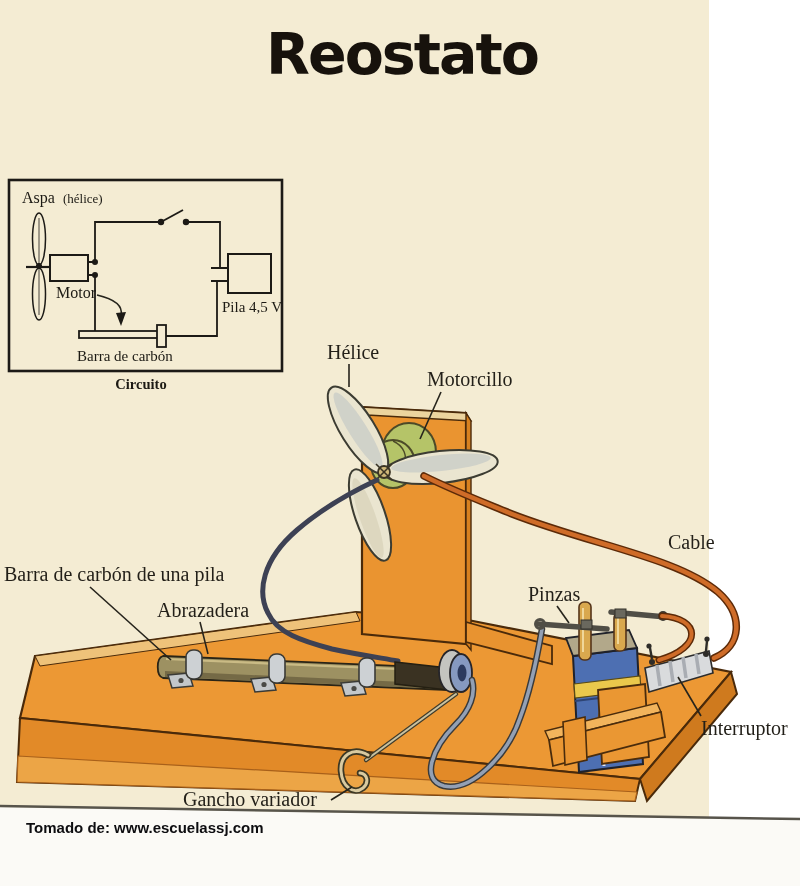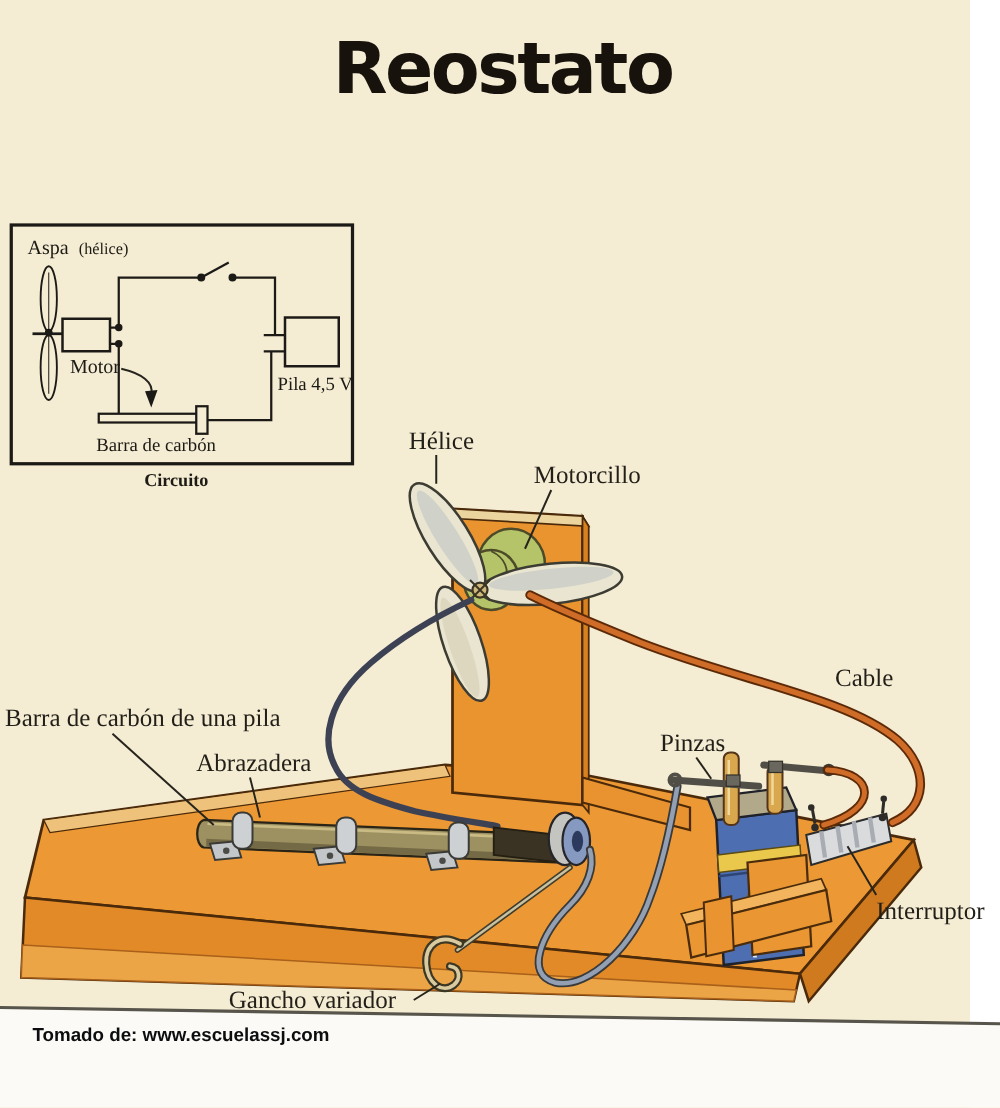--- a/index.html
+++ b/index.html
@@ -1,17 +1,17 @@
 <!DOCTYPE html>
 <html><head>
 <meta charset="utf-8">
 <style>
   html,body{margin:0;padding:0;}
   body{width:800px;height:886px;overflow:hidden;background:#fff;}
-  .page{position:relative;width:776px;height:886px;background:#f4ecd3;font-family:"Liberation Serif","DejaVu Serif",serif;}
+  .page{position:relative;width:709px;height:886px;background:#f4ecd3;font-family:"Liberation Serif","DejaVu Serif",serif;}
   svg{position:absolute;left:0;top:0;display:block;}
   text{user-select:none;}
   .ttl{font-family:"DejaVu Sans","Liberation Sans",sans-serif;font-weight:bold;letter-spacing:-2px;fill:#17120c;}
   .lbl{font-family:"Liberation Serif","DejaVu Serif",serif;font-size:20px;fill:#221f18;}
   .ins{font-family:"Liberation Serif","DejaVu Serif",serif;fill:#1c1a14;}
   .cred{font-family:"Liberation Sans","DejaVu Sans",sans-serif;font-weight:bold;font-size:15px;fill:#0d0d10;}
   .wire{fill:none;stroke-linecap:round;stroke-linejoin:round;}
   .ln{stroke:#26241c;stroke-width:1.6;fill:none;}
 </style>
 </head>

